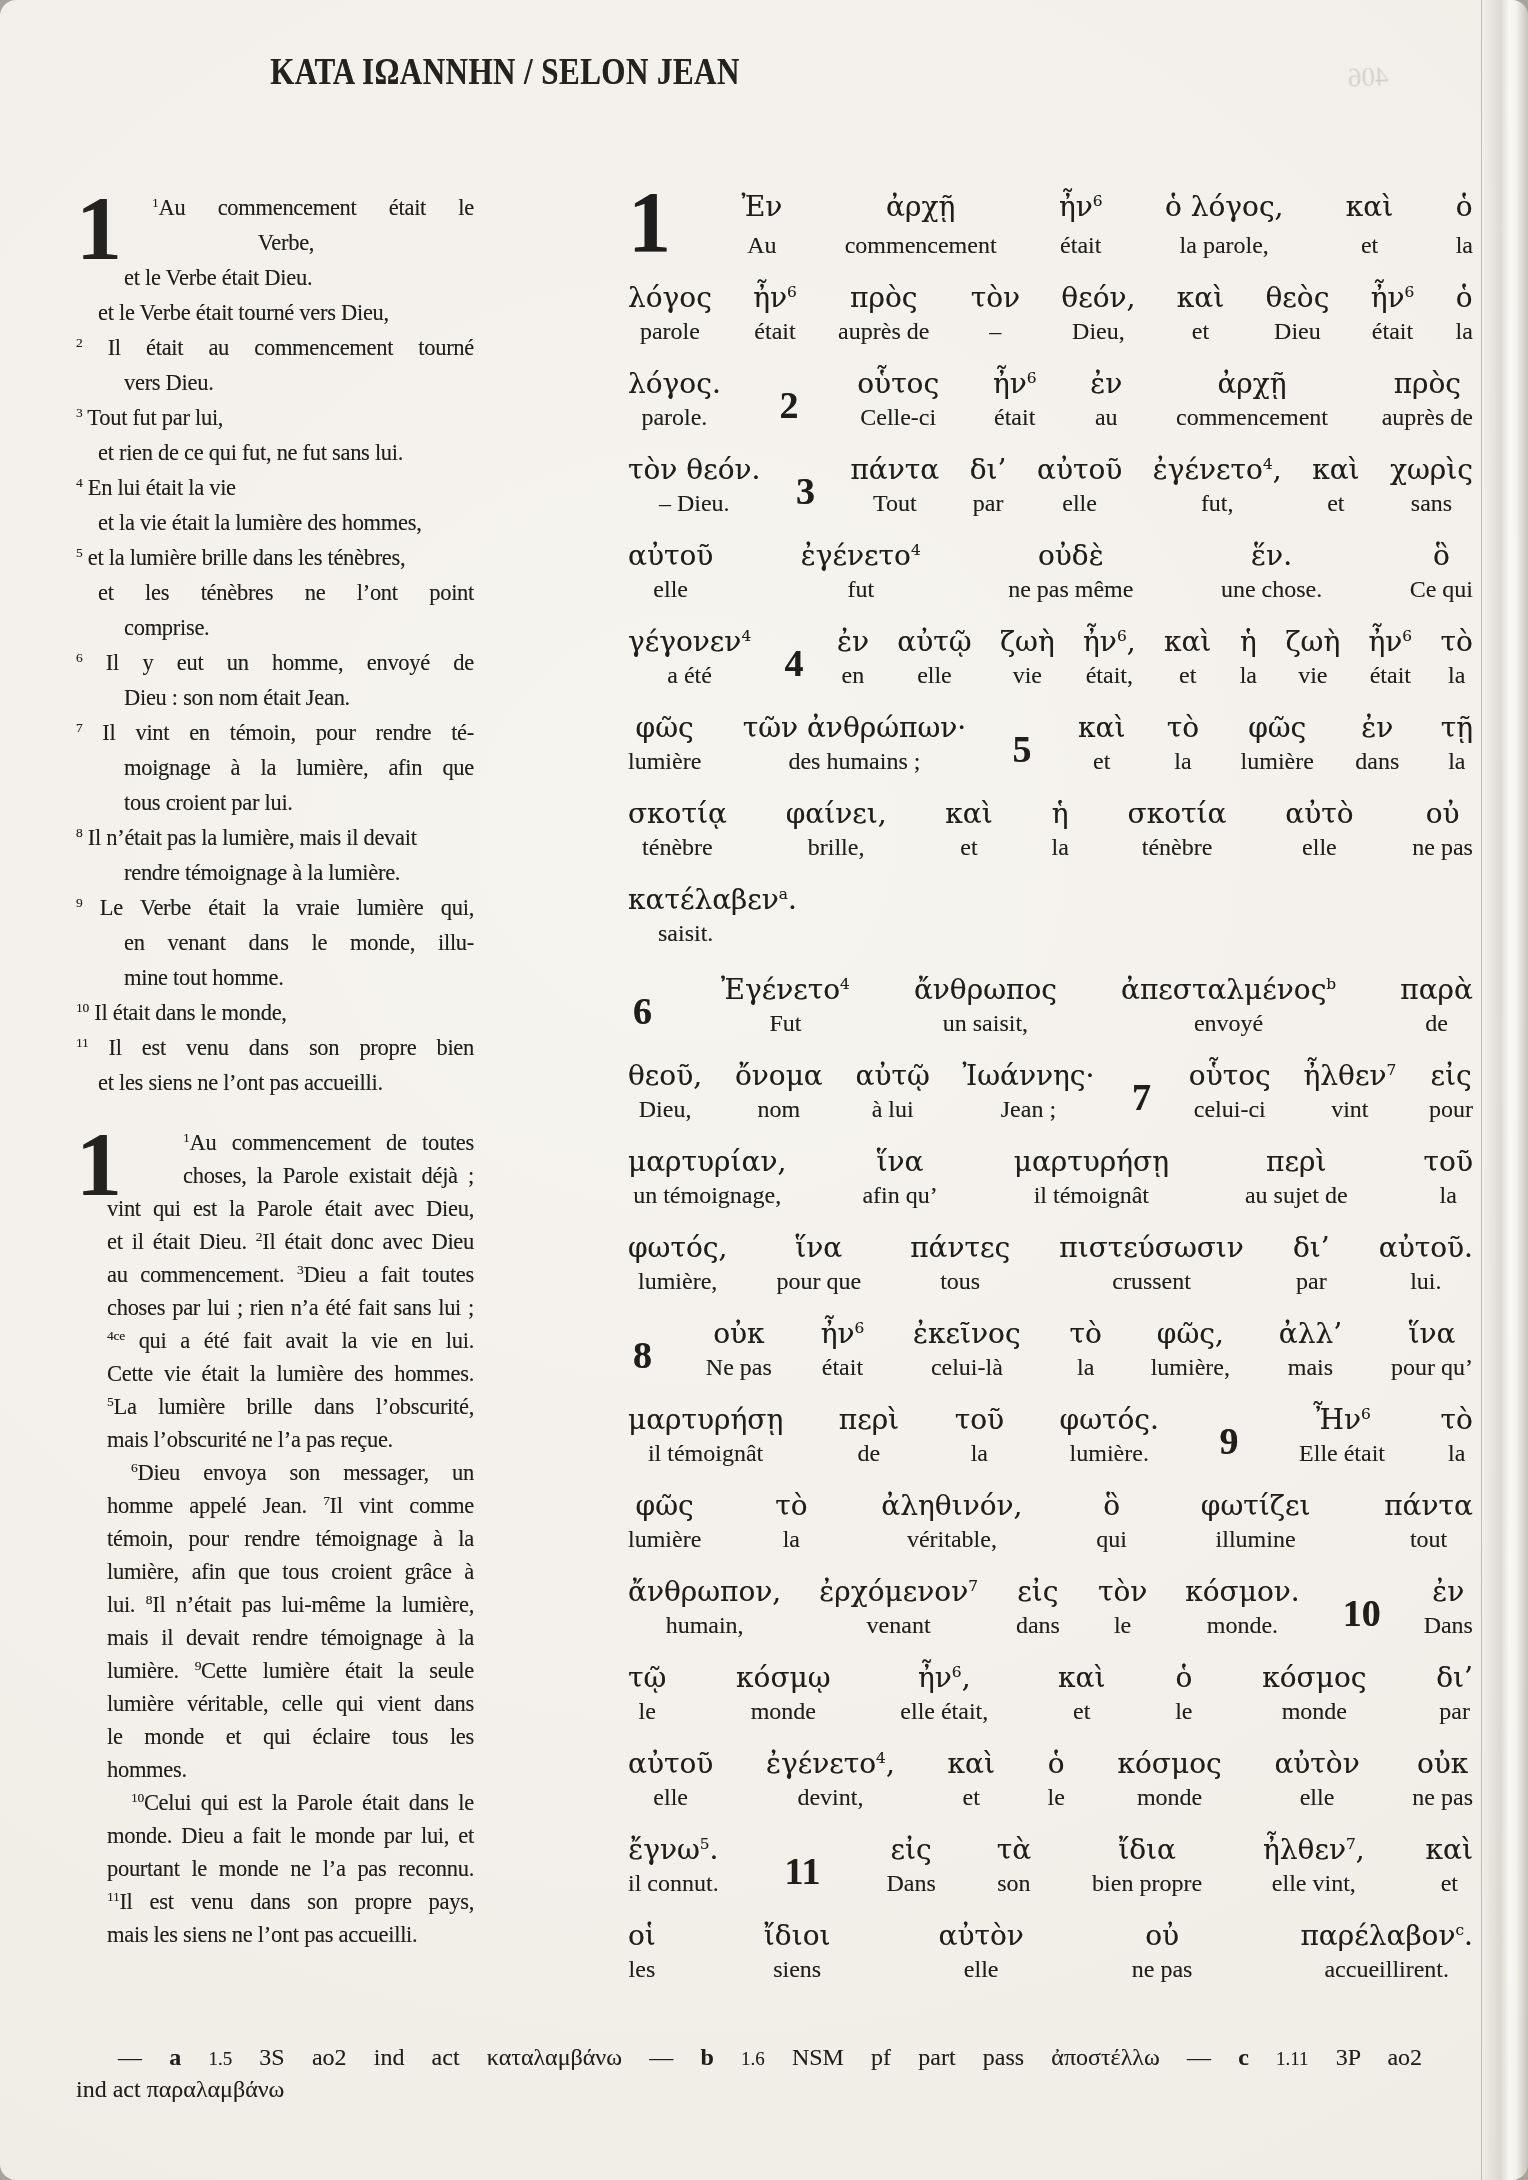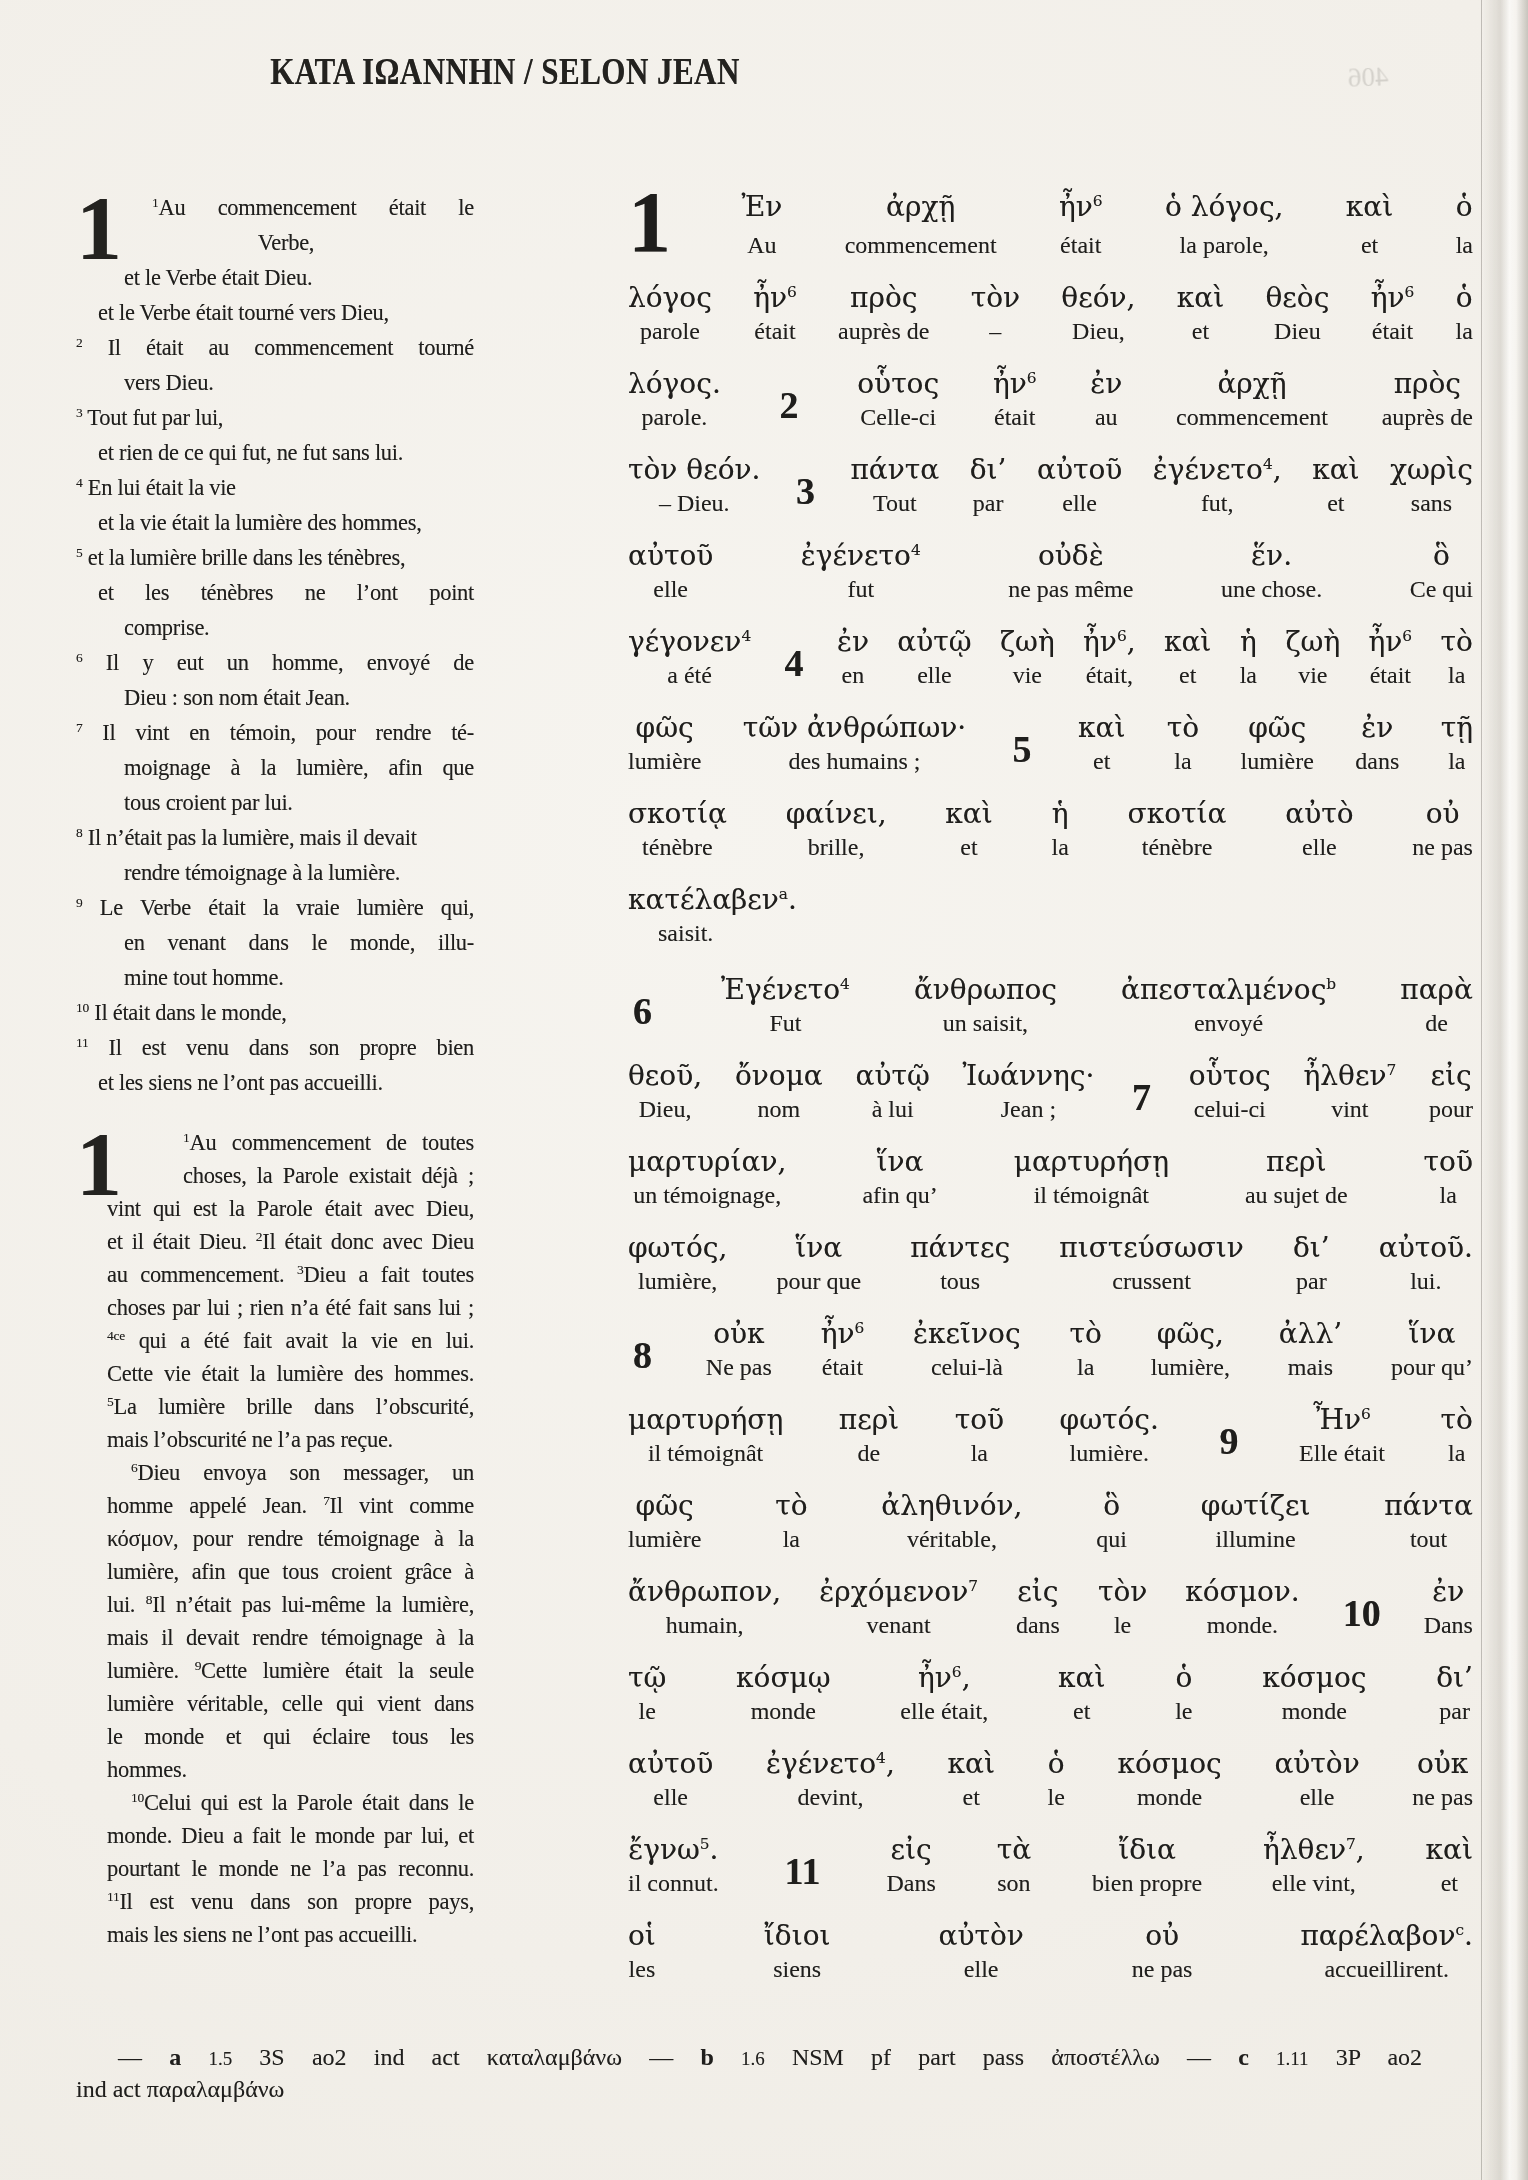--- a/index.html
+++ b/index.html
@@ -1,20 +1,21 @@
 <!DOCTYPE html>
 <html><head>
 <meta charset="utf-8">
 <style>
   html,body{margin:0;padding:0;background:#a8a49c;}
   .page{
     position:relative;width:1528px;height:2180px;overflow:hidden;
     background:radial-gradient(135% 95% at 45% 38%, #f6f4ef 0%, #f2efe9 55%, #ece9e1 100%);
     font-family:"Liberation Serif","DejaVu Serif",serif;
     color:#1f1e1c;
+    border-radius:16px;
   }
   .edge{position:absolute;top:0;right:0;width:46px;height:100%;pointer-events:none;
     background:linear-gradient(90deg, rgba(110,105,95,0) 0%, rgba(110,105,95,0.16) 40%,
       rgba(255,255,255,0.55) 60%, rgba(255,255,255,0.25) 74%, rgba(100,95,85,0.30) 100%);
     border-left:1px solid rgba(0,0,0,0.05);}
   .title{
     position:absolute;top:50px;left:225px;width:560px;text-align:center;
     font-weight:bold;font-size:37px;letter-spacing:0.5px;transform:scaleX(0.84);
     color:#23221f;text-shadow:0 0 0.6px rgba(0,0,0,0.5);white-space:nowrap;}
   .ghost-folio{
@@ -104,21 +105,21 @@
         <div class="vline">vint qui est la Parole était avec Dieu,</div>
         <div class="vline">et il était Dieu. <sup>2</sup>Il était donc avec Dieu</div>
         <div class="vline">au commencement. <sup>3</sup>Dieu a fait toutes</div>
         <div class="vline">choses par lui ; rien n’a été fait sans lui ;</div>
         <div class="vline"><sup>4ce</sup> qui a été fait avait la vie en lui.</div>
         <div class="vline">Cette vie était la lumière des hommes.</div>
         <div class="vline"><sup>5</sup>La lumière brille dans l’obscurité,</div>
         <div class="vline end">mais l’obscurité ne l’a pas reçue.</div>
         <div class="vline pind"><sup>6</sup>Dieu envoya son messager, un</div>
         <div class="vline">homme appelé Jean. <sup>7</sup>Il vint comme</div>
-        <div class="vline">κόσμον, pour rendre témoignage à la</div>
+        <div class="vline">témoin, pour rendre témoignage à la</div>
         <div class="vline">lumière, afin que tous croient grâce à</div>
         <div class="vline">lui. <sup>8</sup>Il n’était pas lui-même la lumière,</div>
         <div class="vline">mais il devait rendre témoignage à la</div>
         <div class="vline">lumière. <sup>9</sup>Cette lumière était la seule</div>
         <div class="vline">lumière véritable, celle qui vient dans</div>
         <div class="vline">le monde et qui éclaire tous les</div>
         <div class="vline end">hommes.</div>
         <div class="vline pind"><sup>10</sup>Celui qui est la Parole était dans le</div>
         <div class="vline">monde. Dieu a fait le monde par lui, et</div>
         <div class="vline">pourtant le monde ne l’a pas reconnu.</div>

